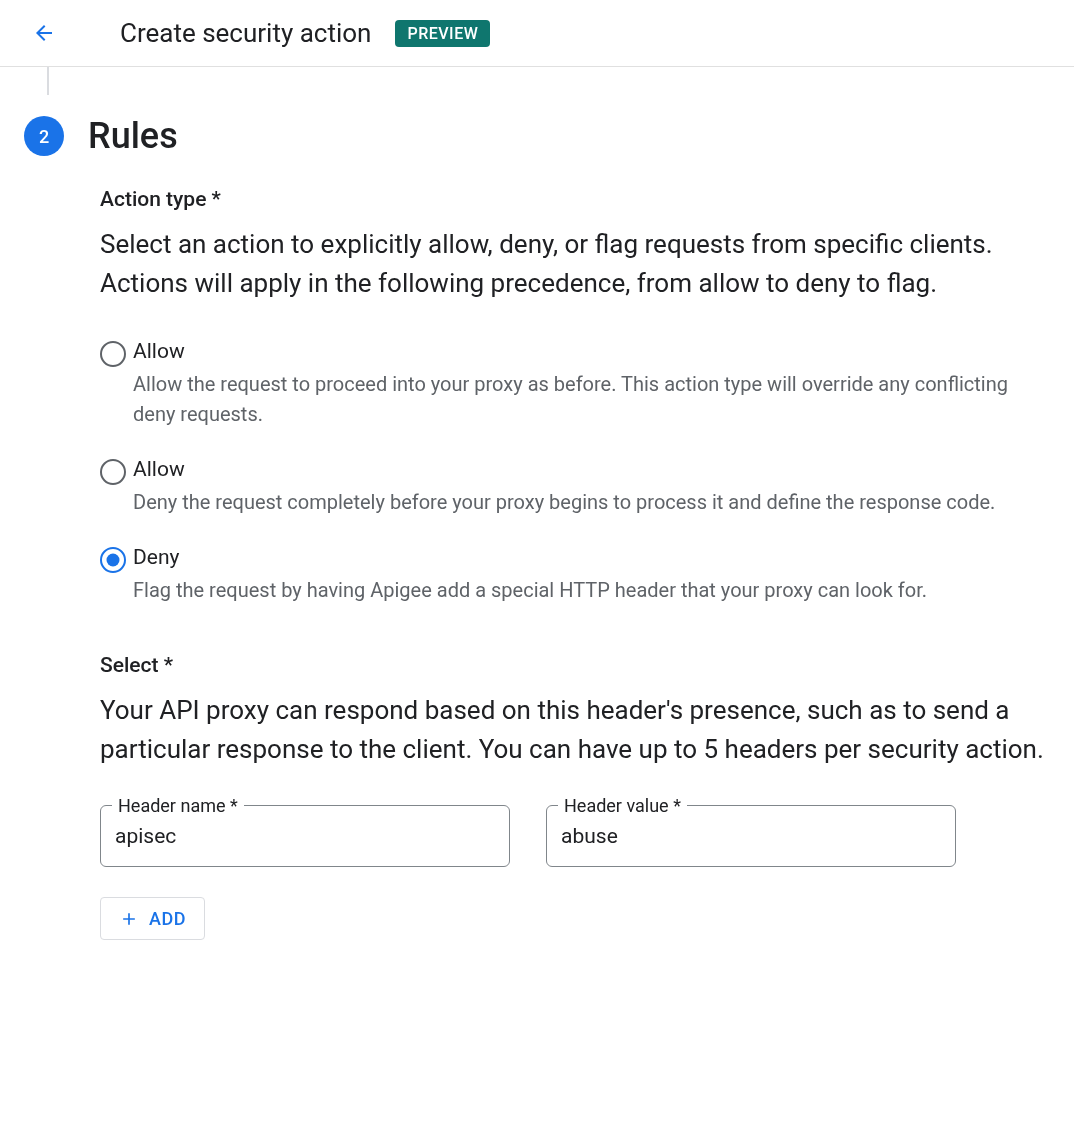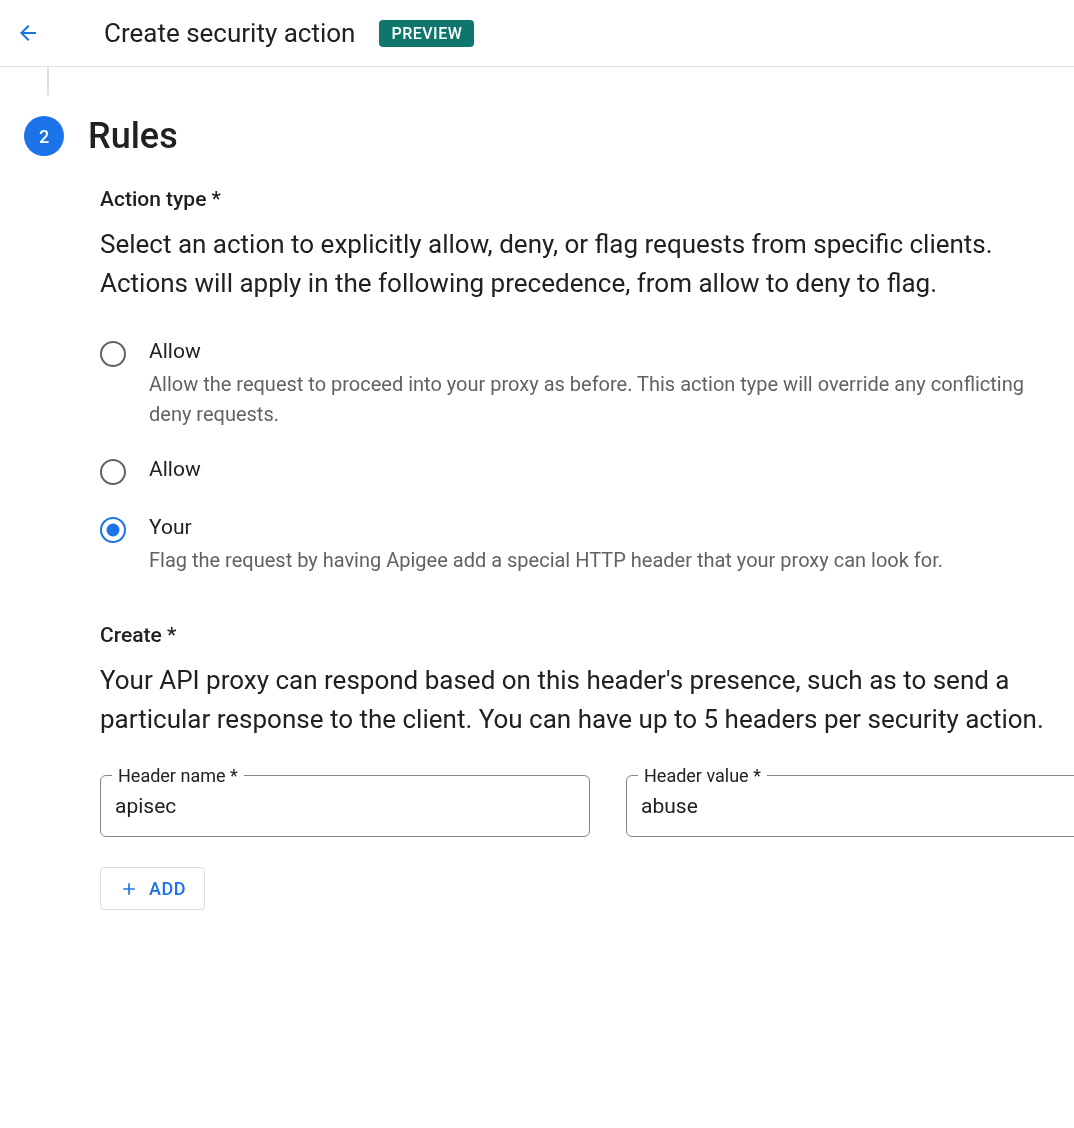--- a/index.html
+++ b/index.html
@@ -9,21 +9,21 @@
     }
     body {
       font-family: 'Google Sans', 'Roboto', -apple-system, BlinkMacSystemFont, 'Segoe UI', Arial, sans-serif;
       background: #fff;
       color: #202124;
       width: 1074px;
     }
     .header {
       display: flex;
       align-items: center;
-      padding: 18px 16px;
+      padding: 18px 32px;
       border-bottom: 1px solid #e0e0e0;
       gap: 24px;
       text-align: right;
     }
     .back-arrow {
       width: 24px;
       height: 24px;
       display: flex;
       align-items: center;
       justify-content: center;
@@ -101,21 +101,21 @@
     }
     .radio-group {
       display: flex;
       flex-direction: column;
       gap: 28px;
       margin-bottom: 48px;
     }
     .radio-option {
       display: flex;
       align-items: flex-start;
-      gap: 23px;
+      gap: 7px;
       cursor: pointer;
     }
     .radio-circle {
       width: 26px;
       height: 26px;
       border: 2.5px solid #5f6368;
       border-radius: 50%;
       flex-shrink: 0;
       margin-top: 2px;
       position: relative;
@@ -148,21 +148,21 @@
       line-height: 1.5;
     }
     .headers-row {
       display: flex;
       gap: 36px;
       margin-bottom: 30px;
     }
     .input-wrapper {
       position: relative;
       flex: 0 0 auto;
-      width: 490px;
+      width: 410px;
     }
     .floating-label {
       position: absolute;
       top: -10px;
       left: 12px;
       background: #fff;
       padding: 0 6px;
       font-size: 18px;
       color: #202124;
       font-weight: 400;
@@ -226,32 +226,33 @@
         <div class="radio-circle"></div>
         <div class="radio-text">
           <div class="radio-label">Allow</div>
           <div class="radio-desc">Allow the request to proceed into your proxy as before. This action type will override any conflicting deny requests.</div>
         </div>
       </div>
       <div class="radio-option">
         <div class="radio-circle"></div>
         <div class="radio-text">
           <div class="radio-label">Allow</div>
+          <div class="radio-desc">Deny the request completely before your proxy begins to process it and define the response code.</div>
         </div>
       </div>
       <div class="radio-option">
         <div class="radio-circle selected"></div>
         <div class="radio-text">
-          <div class="radio-label">Your</div>
+          <div class="radio-label">Deny</div>
           <div class="radio-desc">Flag the request by having Apigee add a special HTTP header that your proxy can look for.</div>
         </div>
       </div>
     </div>
 
-    <div class="field-label">Create *</div>
+    <div class="field-label">Select *</div>
     <div class="field-description">Your API proxy can respond based on this header's presence, such as to send a particular response to the client. You can have up to 5 headers per security action.</div>
 
     <div class="headers-row">
       <div class="input-wrapper">
         <span class="floating-label">Header name *</span>
         <input type="text" class="text-input" value="apisec" style="">
       </div>
       <div class="input-wrapper">
         <span class="floating-label">Header value *</span>
         <input type="text" class="text-input" value="abuse" style="">

